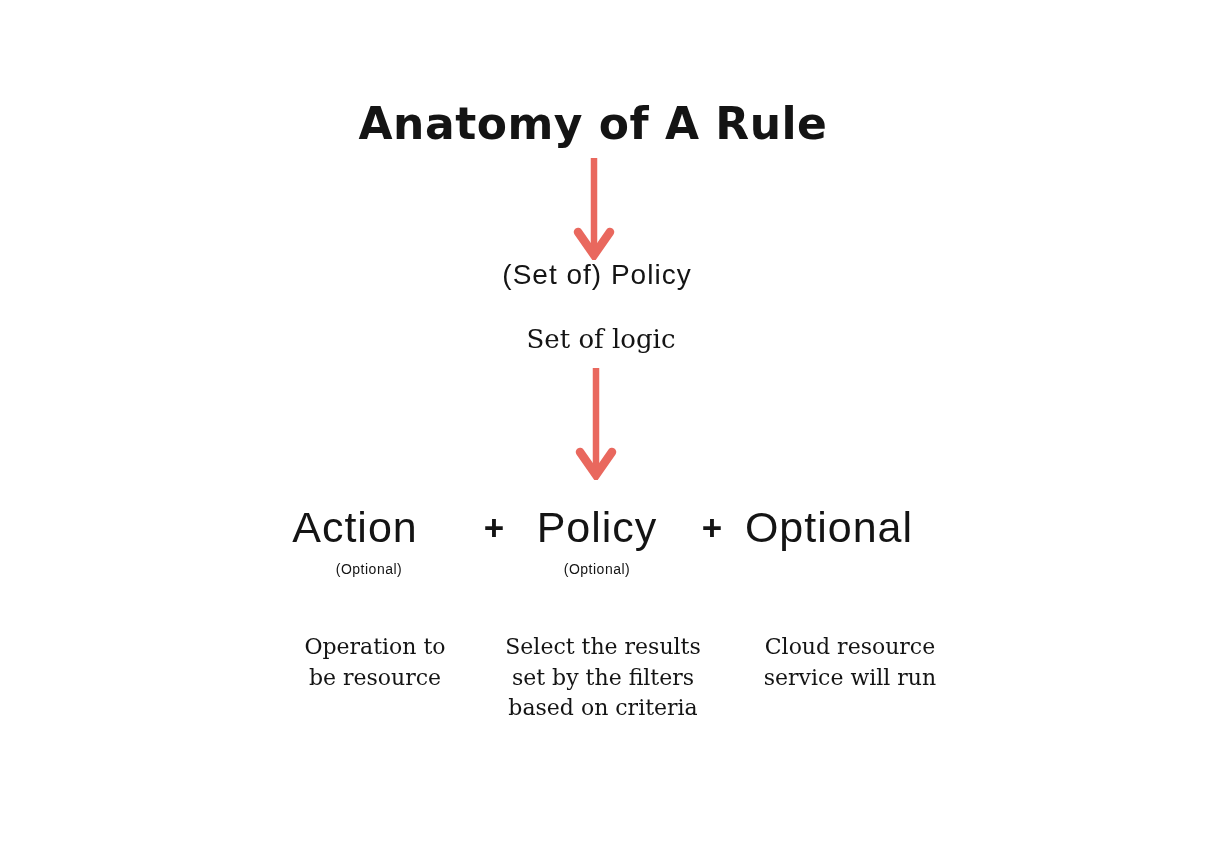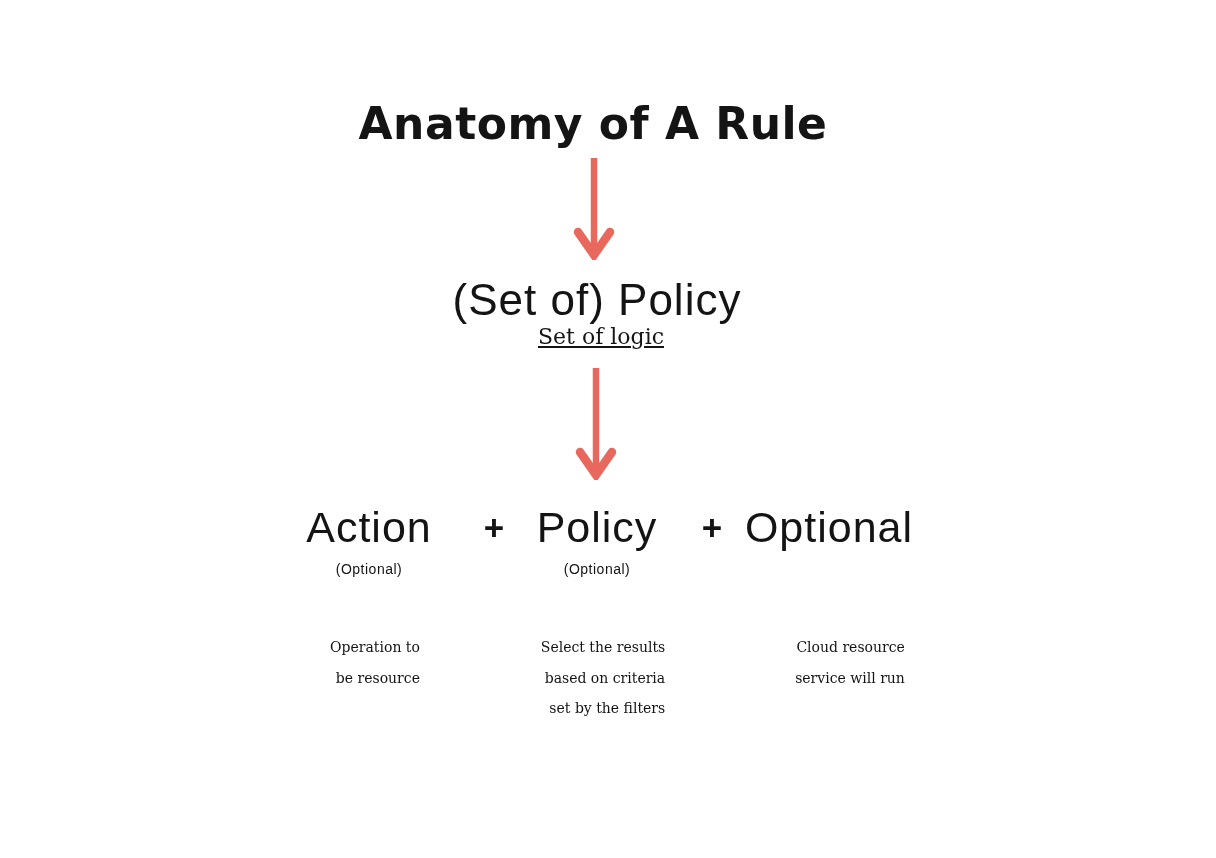--- a/index.html
+++ b/index.html
@@ -13,49 +13,48 @@
     height: 858px;
     background: var(--bg-color, #ffffff);
     overflow: hidden;
     font-family: "Liberation Sans", sans-serif;
     color: var(--text-color, #141414);
   }
   .abs {
     position: absolute;
     transform: translateX(-50%);
     white-space: nowrap;
-    text-align: right;
+    text-align: center;
   }
   .title {
     top: 100px;
     left: 593px;
     margin: 0;
     font-size: 44px;
     font-weight: 800;
     letter-spacing: 0.5px;
     line-height: 1.1;
     font-family: "DejaVu Sans", "Liberation Sans", sans-serif;
   }
   .geo-light {
     font-family: "Liberation Sans", sans-serif;
     font-weight: 300;
     letter-spacing: 1px;
   }
   .policy-label {
-    top: 276px;
+    top: 260px;
     left: 597px;
-    font-size: 44px;
+    font-size: 28px;
     line-height: 1.1;
   }
   .policy-sub {
     top: 324px;
     left: 601px;
-    font-size: 22px;
+    font-size: 26px;
     line-height: 1.2;
-    text-decoration: underline;
   }
   .serif {
     font-family: "DejaVu Serif", "Liberation Serif", serif;
     font-weight: 500;
   }
   .arrow {
     position: absolute;
     transform: translateX(-50%);
     color: var(--arrow-color, #E9685E);
     line-height: 0;
@@ -76,21 +75,21 @@
   }
   .optional {
     top: 561px;
     font-size: 14px;
     font-weight: 300;
     letter-spacing: 0.5px;
     line-height: 1.2;
   }
   .desc {
     top: 632px;
-    font-size: 14px;
+    font-size: 22px;
     line-height: 30.5px;
   }
 </style>
 </head>
 <body>
 
 <div class="canvas">
 
   <h1 class="abs title">Anatomy of A Rule</h1>
 
@@ -104,38 +103,38 @@
   <div class="abs geo-light policy-label">(Set of) Policy</div>
   <div class="abs serif policy-sub">Set of logic</div>
 
   <div class="arrow arrow-2">
     <svg width="44" height="112" viewBox="0 0 44 112" xmlns="http://www.w3.org/2000/svg">
       <line x1="22" y1="0" x2="22" y2="105" stroke="currentColor" stroke-width="6.5"></line>
       <path d="M6 84 L22 107 L38 84" fill="none" stroke="currentColor" stroke-width="8.5" stroke-linecap="round"></path>
     </svg>
   </div>
 
-  <div class="abs geo-light component-label" style="left:369px">Action</div>
+  <div class="abs geo-light component-label" style="left:355px">Action</div>
   <div class="abs plus" style="left:494px">+</div>
   <div class="abs geo-light component-label" style="left:597px">Policy</div>
   <div class="abs plus" style="left:712px">+</div>
   <div class="abs geo-light component-label" style="left:829px">Optional</div>
 
   <div class="abs optional" style="left:369px">(Optional)</div>
   <div class="abs optional" style="left:597px">(Optional)</div>
 
   <div class="abs serif desc" style="left:375px">
     <div>Operation to</div>
     <div>be resource</div>
   </div>
 
   <div class="abs serif desc" style="left:603px">
     <div>Select the results</div>
+    <div>set by the filters</div>
     <div>based on criteria</div>
-    <div>set by the filters</div>
   </div>
 
   <div class="abs serif desc" style="left:850px">
     <div>Cloud resource</div>
     <div>service will run</div>
   </div>
 
 </div>
 
 </body></html>

